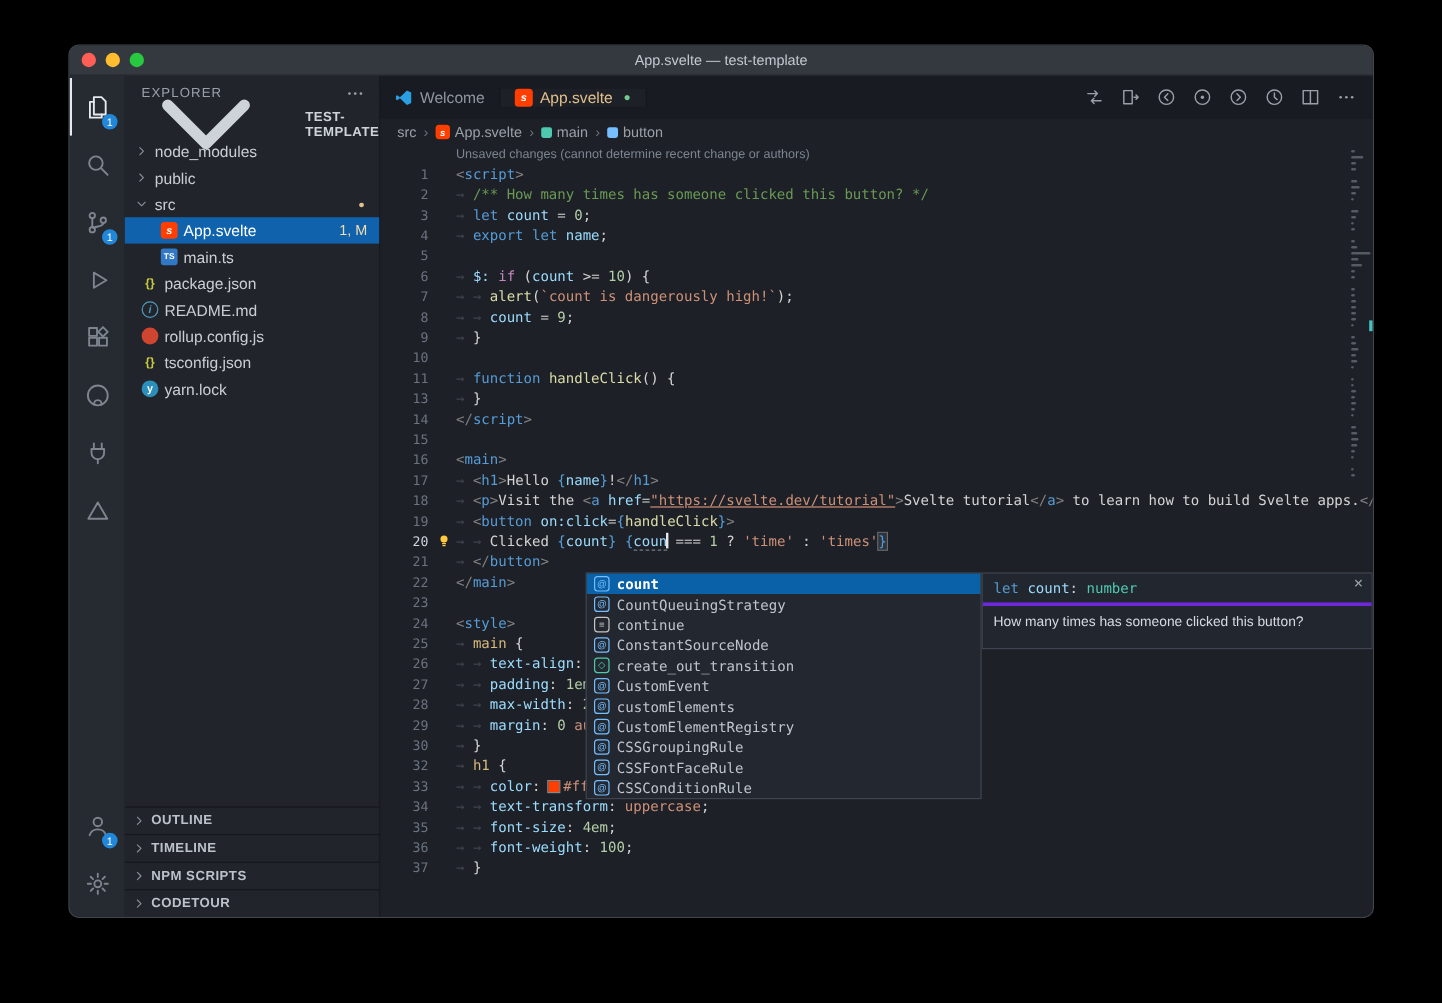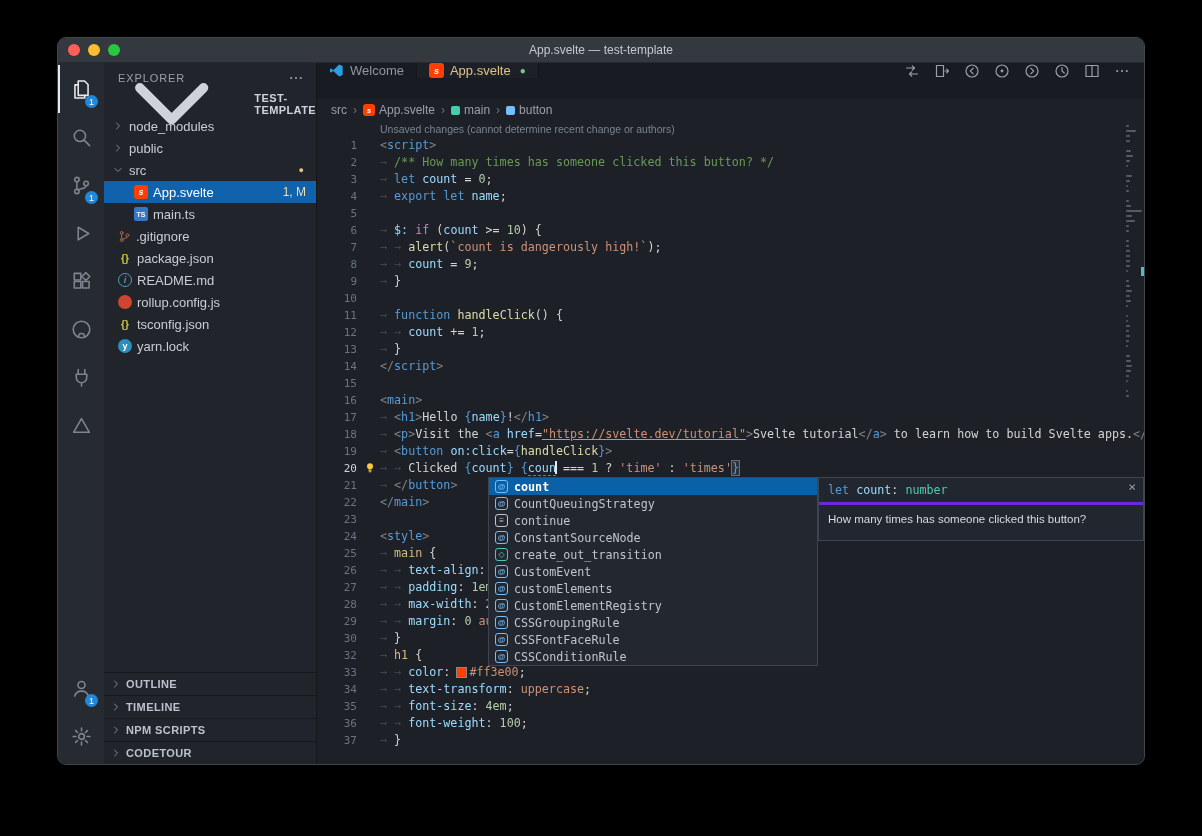--- a/index.html
+++ b/index.html
@@ -43,21 +43,21 @@
   .fic{width:14px;height:14px;border-radius:3px;display:flex;align-items:center;justify-content:center;font-size:9px;font-weight:bold;flex:0 0 auto;box-sizing:border-box;}
   .fic-svelte{background:#ff3e00;color:#fff;font-style:italic;}
   .fic-ts{background:#3178c6;color:#fff;font-size:7px;border-radius:2px;}
   .fic-json{color:#cbcb41;font-size:10px;background:transparent;}
   .fic-info{border:1px solid #519aba;color:#519aba;border-radius:50%;font-style:italic;}
   .fic-rollup{background:#d0452f;border-radius:50%;}
   .fic-yarn{background:#2c8ebb;border-radius:50%;color:#fff;}
   .fic-git{color:#b0684a;width:13px;height:13px;}
   
   .editor{flex:1;display:flex;flex-direction:column;min-width:0;background:#1d2026;}
-  .tabstrip{height:36px;background:#181b21;display:flex;align-items:flex-start;flex:0 0 auto;}
+  .tabstrip{height:36px;background:#181b21;display:flex;align-items:center;flex:0 0 auto;}
   .tab{display:flex;align-items:center;gap:6px;padding:0 12px;font-size:13px;color:#8f96a0;border-right:1px solid #15171b;background:#181b21;}
   .tab.active{background:#1d2026;color:#e2c08d;}
   .tab .svg-ic,.tab .fic{width:15px;height:15px;}
   .dirty{color:#73c991;font-size:10px;margin-left:3px;}
   .eactions{margin-left:auto;display:flex;align-items:center;gap:14px;padding:0 14px;color:#9aa0a8;}
   .eactions .svg-ic{width:16px;height:16px;}
   .breadcrumbs{height:22px;display:flex;align-items:center;gap:4px;padding-left:14px;font-size:12px;color:#9aa0a8;flex:0 0 auto;}
   .crumb{display:flex;align-items:center;gap:4px;}
   .crumb-sep{color:#6b727c;padding:0 2px;}
   .crumb .fic{width:12px;height:12px;font-size:8px;}
@@ -248,31 +248,20 @@
             <div class="trow sel" style="padding-left: 30px;">
               <span class="fic fic-svelte">s</span>
               <span class="tlabel">App.svelte</span>
               <span class="tbadge">1, M</span>
             </div>
             <div class="trow" style="padding-left: 30px;">
               <span class="fic fic-ts">TS</span>
               <span class="tlabel">main.ts</span>
             </div>
             <div class="trow" style="padding-left: 14px;">
-              <span class="svg-ic fic-git">
-                <svg viewBox="0 0 16 16">
-                  <circle cx="4.5" cy="3.5" r="1.7"></circle>
-                  <circle cx="4.5" cy="12.5" r="1.7"></circle>
-                  <circle cx="11.5" cy="6.5" r="1.7"></circle>
-                  <path d="M4.5 5.2v5.6M11.5 8.2c0 2.6-4.6 1.9-6.4 3.3"></path>
-                </svg>
-              </span>
-              <span class="tlabel">.gitignore</span>
-            </div>
-            <div class="trow" style="padding-left: 14px;">
               <span class="fic fic-json">{}</span>
               <span class="tlabel">package.json</span>
             </div>
             <div class="trow" style="padding-left: 14px;">
               <span class="fic fic-info">i</span>
               <span class="tlabel">README.md</span>
             </div>
             <div class="trow" style="padding-left: 14px;">
               <span class="fic fic-rollup"></span>
               <span class="tlabel">rollup.config.js</span>
@@ -416,21 +405,20 @@
               <div class="cl"><span class="ln">2</span><span class="bulbslot"></span><span class="ct"><span class="tk-ws">→</span><span class="tk-cm">/** How many times has someone clicked this button? */</span></span></div>
               <div class="cl"><span class="ln">3</span><span class="bulbslot"></span><span class="ct"><span class="tk-ws">→</span><span class="tk-kw">let </span><span class="tk-var">count</span><span class="tk-fg"> = </span><span class="tk-num">0</span><span class="tk-fg">;</span></span></div>
               <div class="cl"><span class="ln">4</span><span class="bulbslot"></span><span class="ct"><span class="tk-ws">→</span><span class="tk-kw">export </span><span class="tk-kw">let </span><span class="tk-var">name</span><span class="tk-fg">;</span></span></div>
               <div class="cl"><span class="ln">5</span><span class="bulbslot"></span><span class="ct"></span></div>
               <div class="cl"><span class="ln">6</span><span class="bulbslot"></span><span class="ct"><span class="tk-ws">→</span><span class="tk-var">$:</span><span class="tk-fg"> </span><span class="tk-ctrl">if</span><span class="tk-fg"> (</span><span class="tk-var">count</span><span class="tk-fg"> &gt;= </span><span class="tk-num">10</span><span class="tk-fg">) {</span></span></div>
               <div class="cl"><span class="ln">7</span><span class="bulbslot"></span><span class="ct"><span class="tk-ws">→</span><span class="tk-ws">→</span><span class="tk-fn">alert</span><span class="tk-fg">(</span><span class="tk-str">`count is dangerously high!`</span><span class="tk-fg">);</span></span></div>
               <div class="cl"><span class="ln">8</span><span class="bulbslot"></span><span class="ct"><span class="tk-ws">→</span><span class="tk-ws">→</span><span class="tk-var">count</span><span class="tk-fg"> = </span><span class="tk-num">9</span><span class="tk-fg">;</span></span></div>
               <div class="cl"><span class="ln">9</span><span class="bulbslot"></span><span class="ct"><span class="tk-ws">→</span><span class="tk-fg">}</span></span></div>
               <div class="cl"><span class="ln">10</span><span class="bulbslot"></span><span class="ct"></span></div>
               <div class="cl"><span class="ln">11</span><span class="bulbslot"></span><span class="ct"><span class="tk-ws">→</span><span class="tk-kw">function </span><span class="tk-fn">handleClick</span><span class="tk-fg">() {</span></span></div>
-              <div class="cl"><span class="ln">12</span><span class="bulbslot"></span><span class="ct"><span class="tk-ws">→</span><span class="tk-ws">→</span><span class="tk-var">count</span><span class="tk-fg"> += </span><span class="tk-num">1</span><span class="tk-fg">;</span></span></div>
               <div class="cl"><span class="ln">13</span><span class="bulbslot"></span><span class="ct"><span class="tk-ws">→</span><span class="tk-fg">}</span></span></div>
               <div class="cl"><span class="ln">14</span><span class="bulbslot"></span><span class="ct"><span class="tk-pt">&lt;/</span><span class="tk-tag">script</span><span class="tk-pt">&gt;</span></span></div>
               <div class="cl"><span class="ln">15</span><span class="bulbslot"></span><span class="ct"></span></div>
               <div class="cl"><span class="ln">16</span><span class="bulbslot"></span><span class="ct"><span class="tk-pt">&lt;</span><span class="tk-tag">main</span><span class="tk-pt">&gt;</span></span></div>
               <div class="cl"><span class="ln">17</span><span class="bulbslot"></span><span class="ct"><span class="tk-ws">→</span><span class="tk-pt">&lt;</span><span class="tk-tag">h1</span><span class="tk-pt">&gt;</span><span class="tk-fg">Hello </span><span class="tk-tp">{</span><span class="tk-var">name</span><span class="tk-tp">}</span><span class="tk-fg">!</span><span class="tk-pt">&lt;/</span><span class="tk-tag">h1</span><span class="tk-pt">&gt;</span></span></div>
               <div class="cl"><span class="ln">18</span><span class="bulbslot"></span><span class="ct"><span class="tk-ws">→</span><span class="tk-pt">&lt;</span><span class="tk-tag">p</span><span class="tk-pt">&gt;</span><span class="tk-fg">Visit the </span><span class="tk-pt">&lt;</span><span class="tk-tag">a</span><span class="tk-fg"> </span><span class="tk-at">href</span><span class="tk-fg">=</span><span class="tk-lk">"https://svelte.dev/tutorial"</span><span class="tk-pt">&gt;</span><span class="tk-fg">Svelte tutorial</span><span class="tk-pt">&lt;/</span><span class="tk-tag">a</span><span class="tk-pt">&gt;</span><span class="tk-fg"> to learn how to build Svelte apps.</span><span class="tk-pt">&lt;/</span></span></div>
               <div class="cl"><span class="ln">19</span><span class="bulbslot"></span><span class="ct"><span class="tk-ws">→</span><span class="tk-pt">&lt;</span><span class="tk-tag">button</span><span class="tk-fg"> </span><span class="tk-at">on:click</span><span class="tk-fg">=</span><span class="tk-tp">{</span><span class="tk-fn">handleClick</span><span class="tk-tp">}</span><span class="tk-pt">&gt;</span></span></div>
               <div class="cl cur"><span class="ln">20</span><span class="bulbslot"><span class="svg-ic"><svg viewBox="0 0 16 16">
                       <circle style="fill:#ffc83d;stroke:none" cx="8" cy="6" r="3.4"></circle>
                       <path style="stroke:#ffc83d" d="M6.6 10.4h2.8M7 12.3h2"></path>

